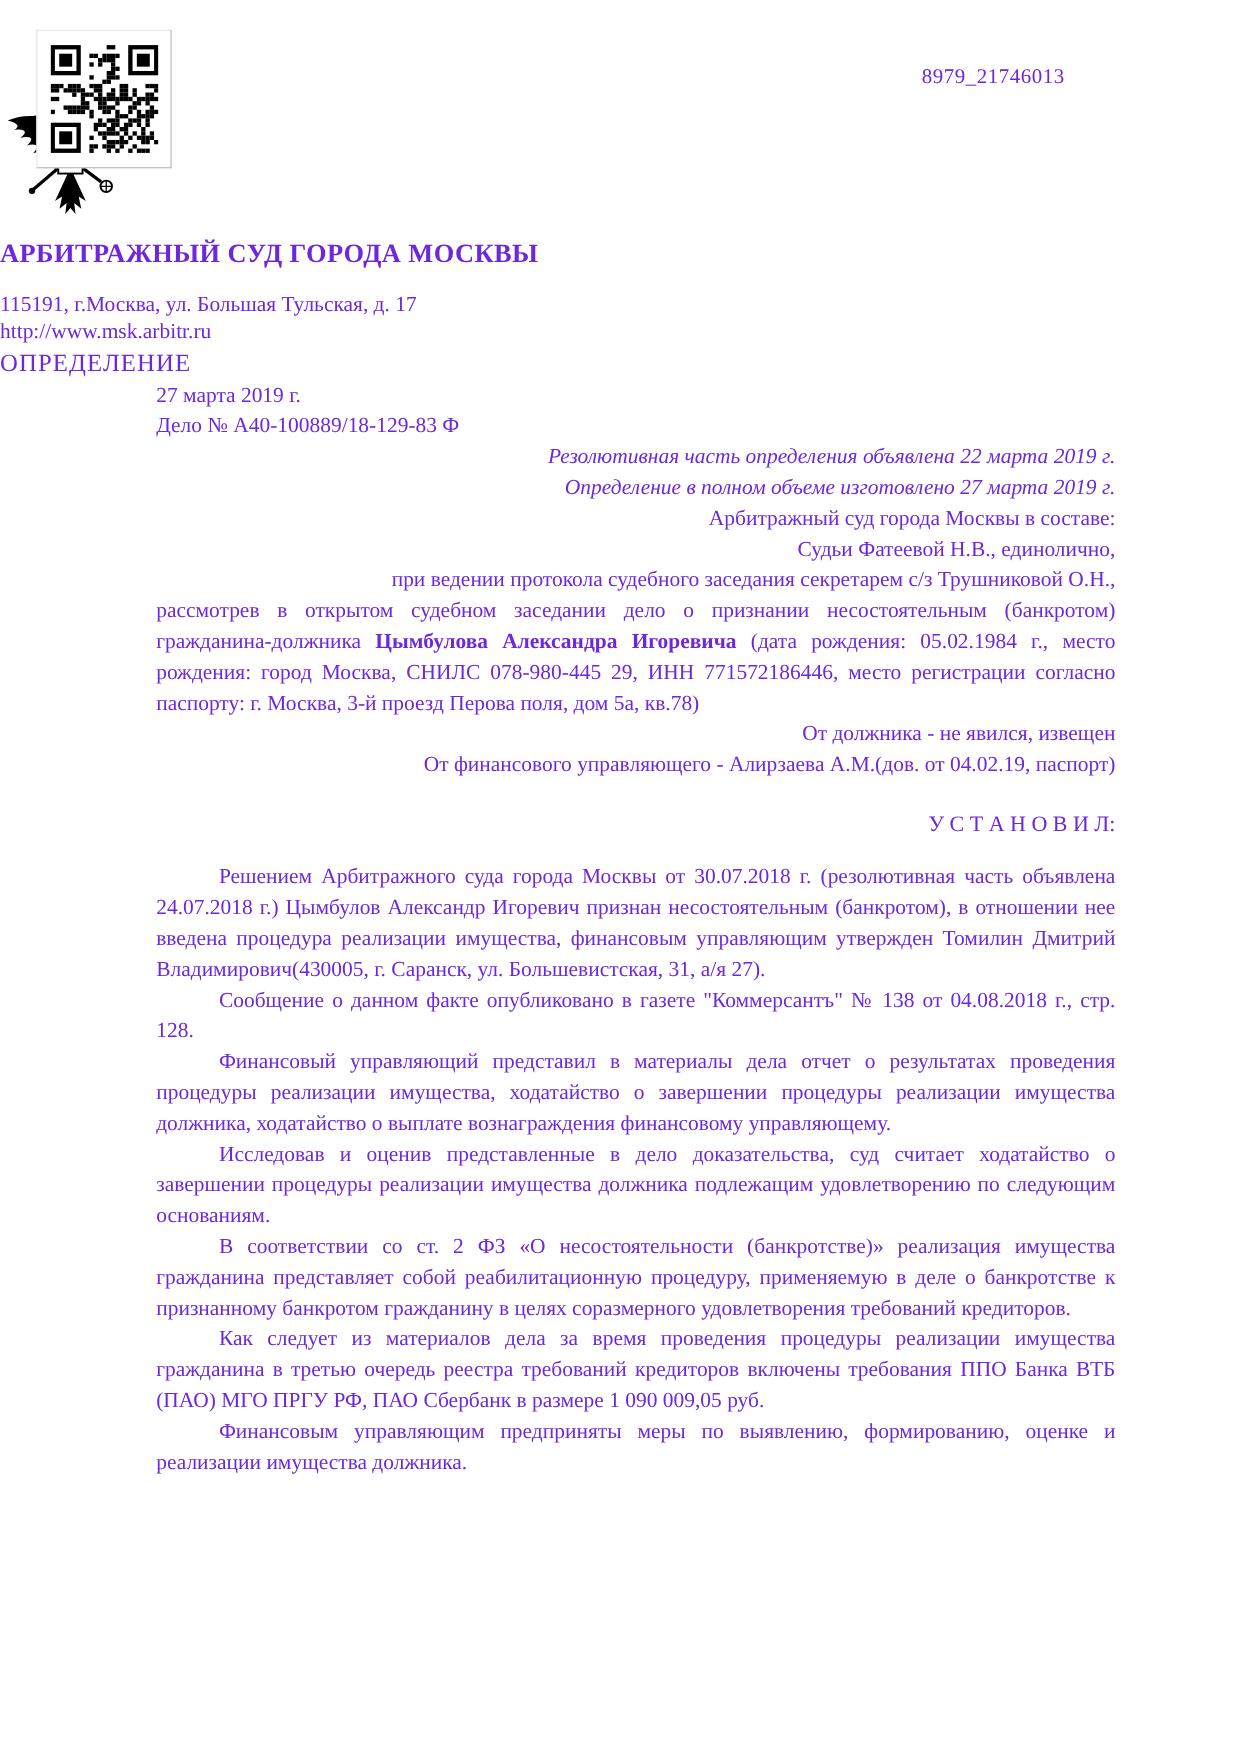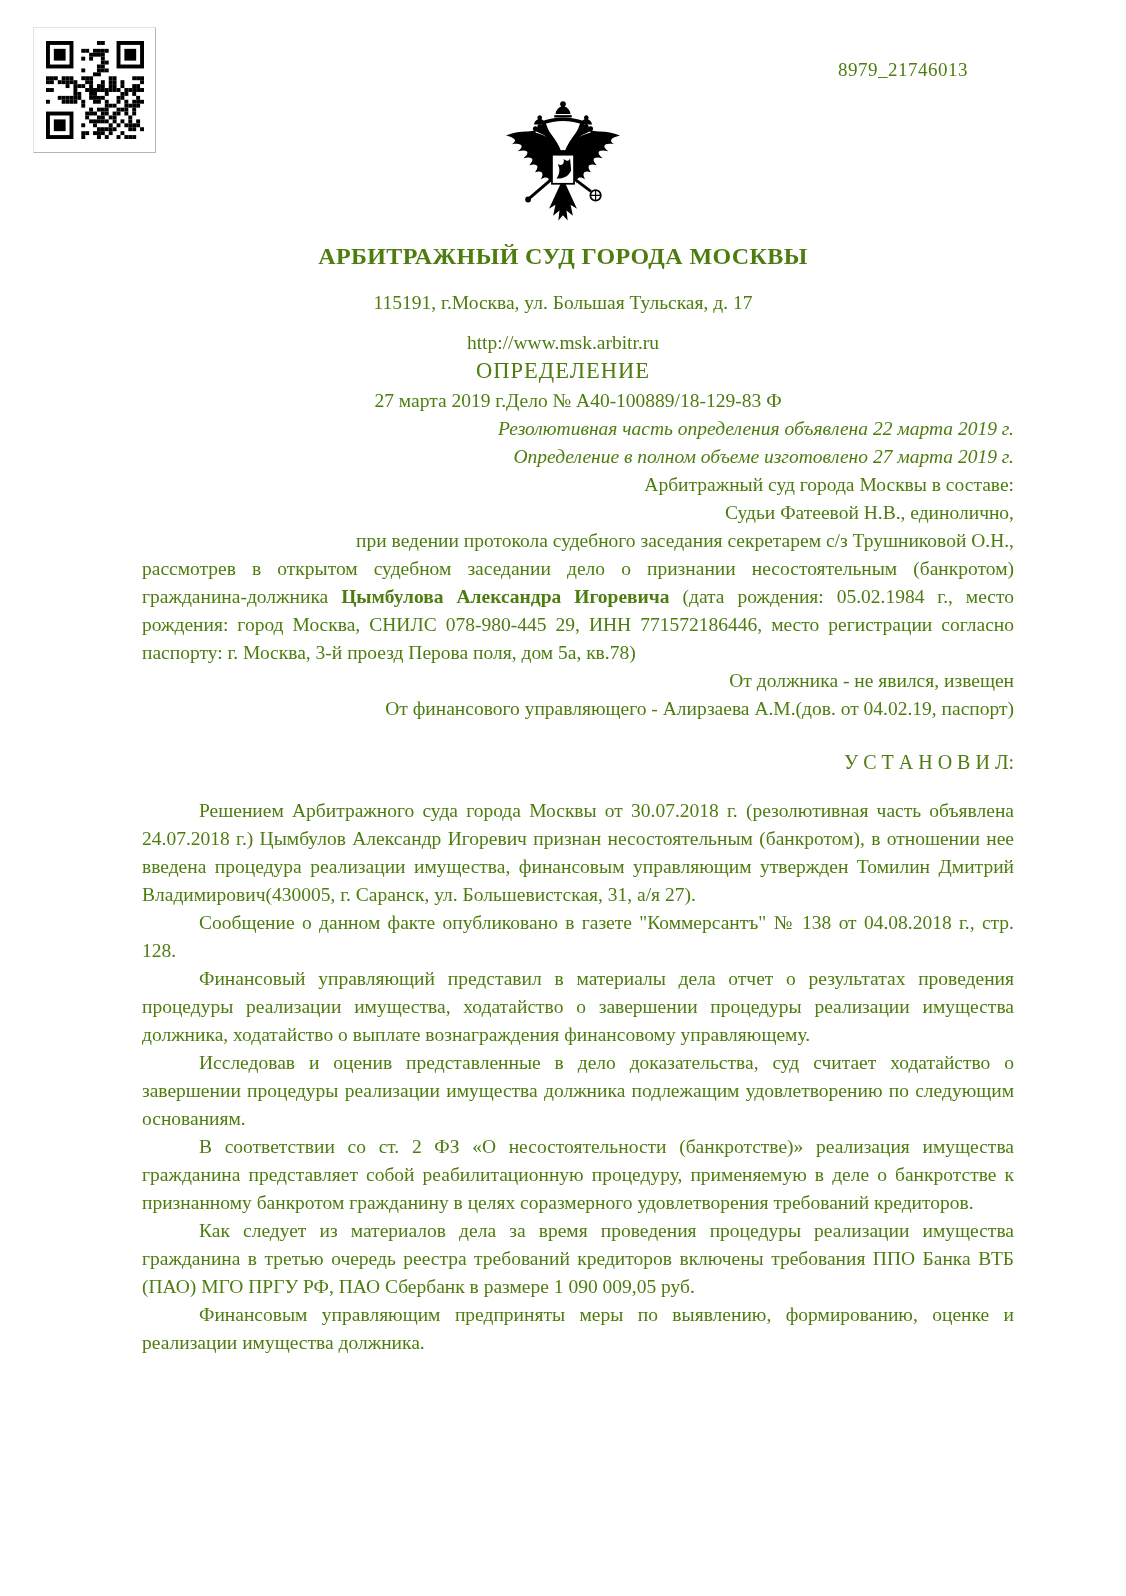--- a/index.html
+++ b/index.html
@@ -6,21 +6,21 @@
     margin: 0;
     padding: 0;
     background: #ffffff;
   }
   .page {
     position: relative;
     width: 1126px;
     height: 1592px;
     margin: 0 auto;
     background: #ffffff;
-    color: #4d7c0f;
+    color: #6d28d9;
     font-family: "Liberation Serif", "DejaVu Serif", serif;
     overflow: hidden;
   }
   .qr-box {
     position: absolute;
     left: 33px;
     top: 27px;
     width: 121px;
     height: 124px;
     background: #fff;
@@ -33,43 +33,43 @@
   }
   .qr-box svg { width: 98px; height: 98px; }
   .doc-number {
     position: absolute;
     top: 59px;
     left: 838px;
     font-size: 19px;
     letter-spacing: 0.5px;
   }
   .header {
-    padding-top: 93px;
-    text-align: center;
+    padding-top: 67px;
     line-height: 1.15;
   }
   .eagle svg { width: 128px; height: 142px; }
   .court-name {
     margin-top: 4px;
     font-size: 24px;
     font-weight: bold;
     letter-spacing: 0.4px;
   }
   .court-address { font-size: 19.5px; margin-top: 21px; }
-  .court-url { font-size: 19.5px; margin-top: 18px; }
+  .court-url { font-size: 19.5px; margin-top: 2px; }
   .doc-type { font-size: 22.5px; margin-top: 3px; letter-spacing: 1px; }
   .content {
     margin: 0 112px 0 142px;
     font-size: 19.5px;
     line-height: 28px;
   }
   .date-row {
     display: flex;
-    justify-content: center;
+    justify-content: space-between;
     margin-top: 3px;
+    flex-direction: column;
   }
   .italic-line { font-style: italic; }
   .case-paragraph { text-align: justify; }
   .case-paragraph b { font-weight: bold; }
   p { margin: 0; text-align: right; }
   .established {
     text-align: right;
     margin: 25px 0 21px 0;
     font-size: 20px;
   }

